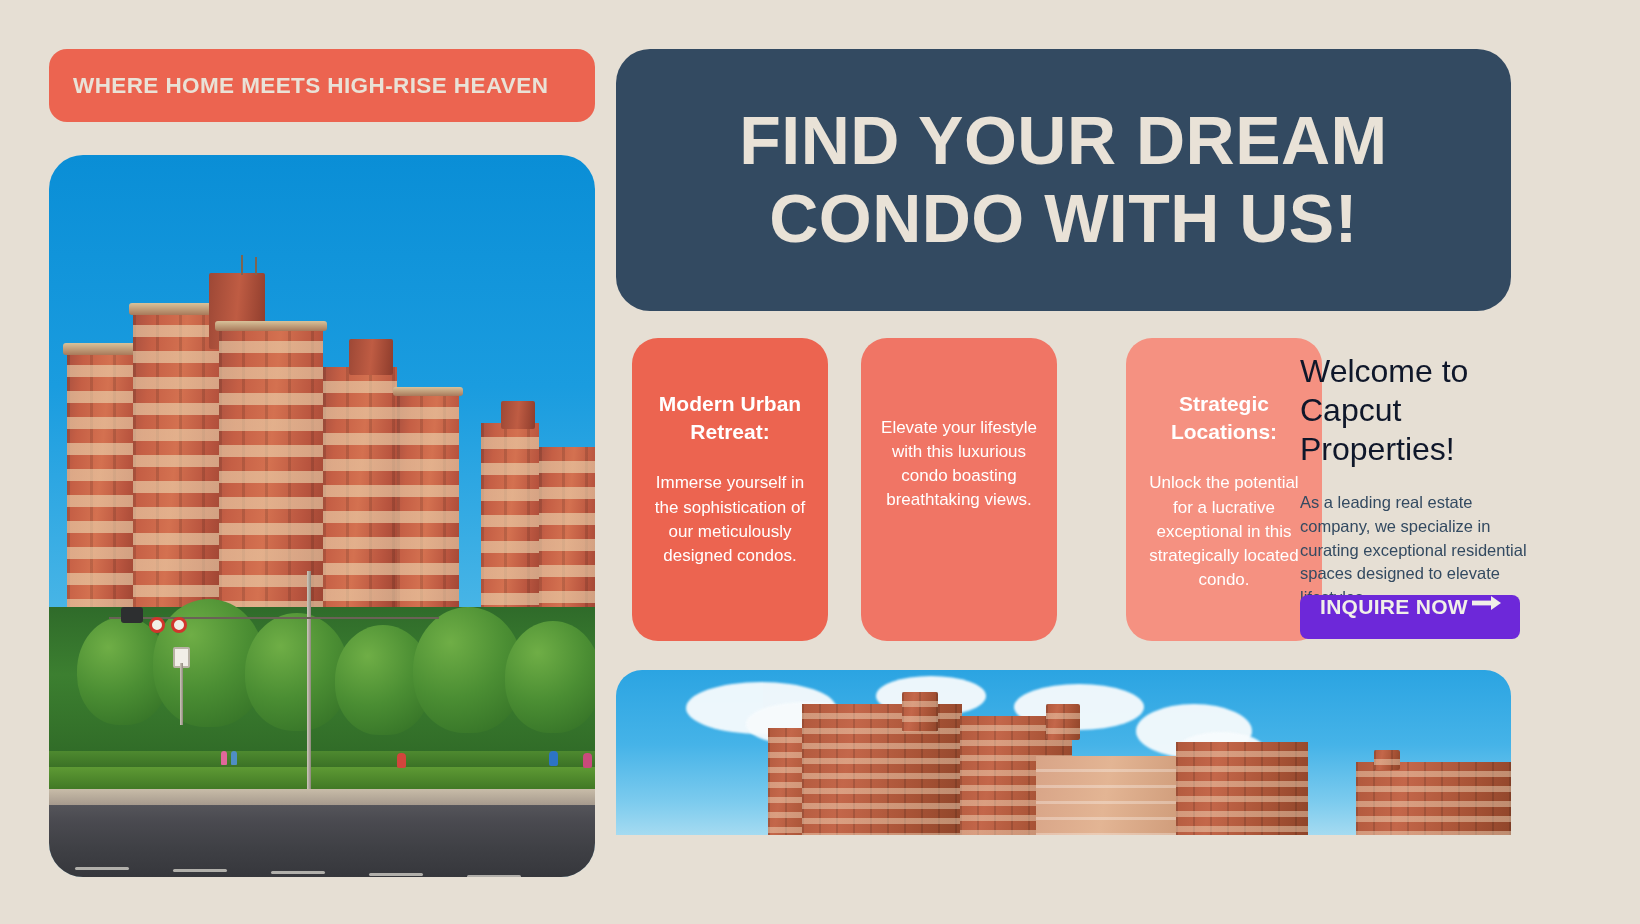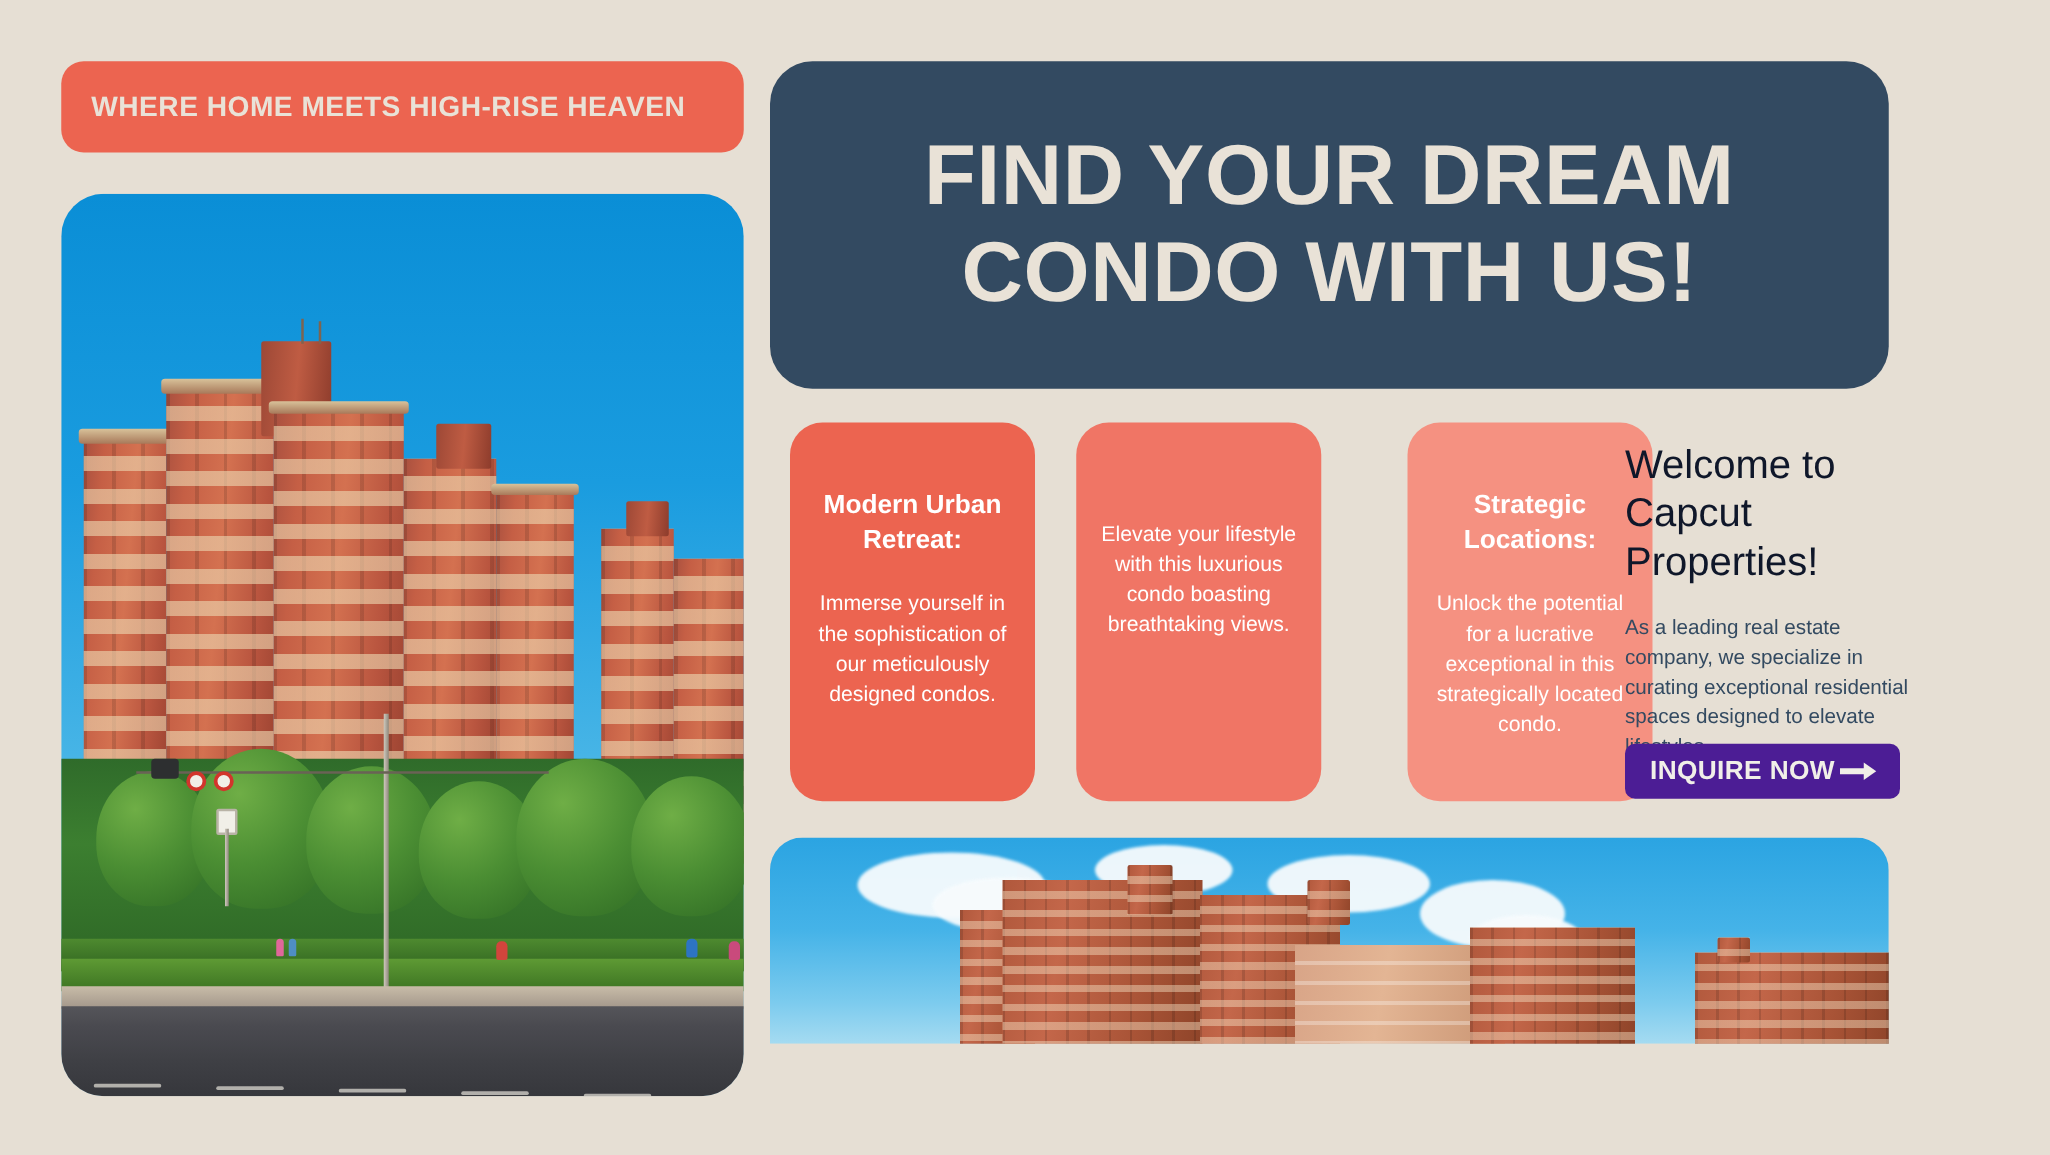--- a/index.html
+++ b/index.html
@@ -217,23 +217,23 @@
   .welcome-body {
     color:#334a61;
     font-size:16.5px;
     line-height:1.44;
     margin-top:22px;
   }
   .cta-button {
     position:absolute;
     left:1300px; top:595px;
     width:220px; height:44px;
-    background:#4c1d95;
+    background:#6d28d9;
     border-radius:8px;
-    display:flex; align-items:center;
+    display:flex; align-items:flex-start;
     justify-content:space-between;
     padding:0 18px 0 20px;
     cursor:pointer;
   }
   .cta-label {
     color:#f1efe8;
     font-size:21px;
     font-weight:bold;
     letter-spacing:0.3px;
   }

